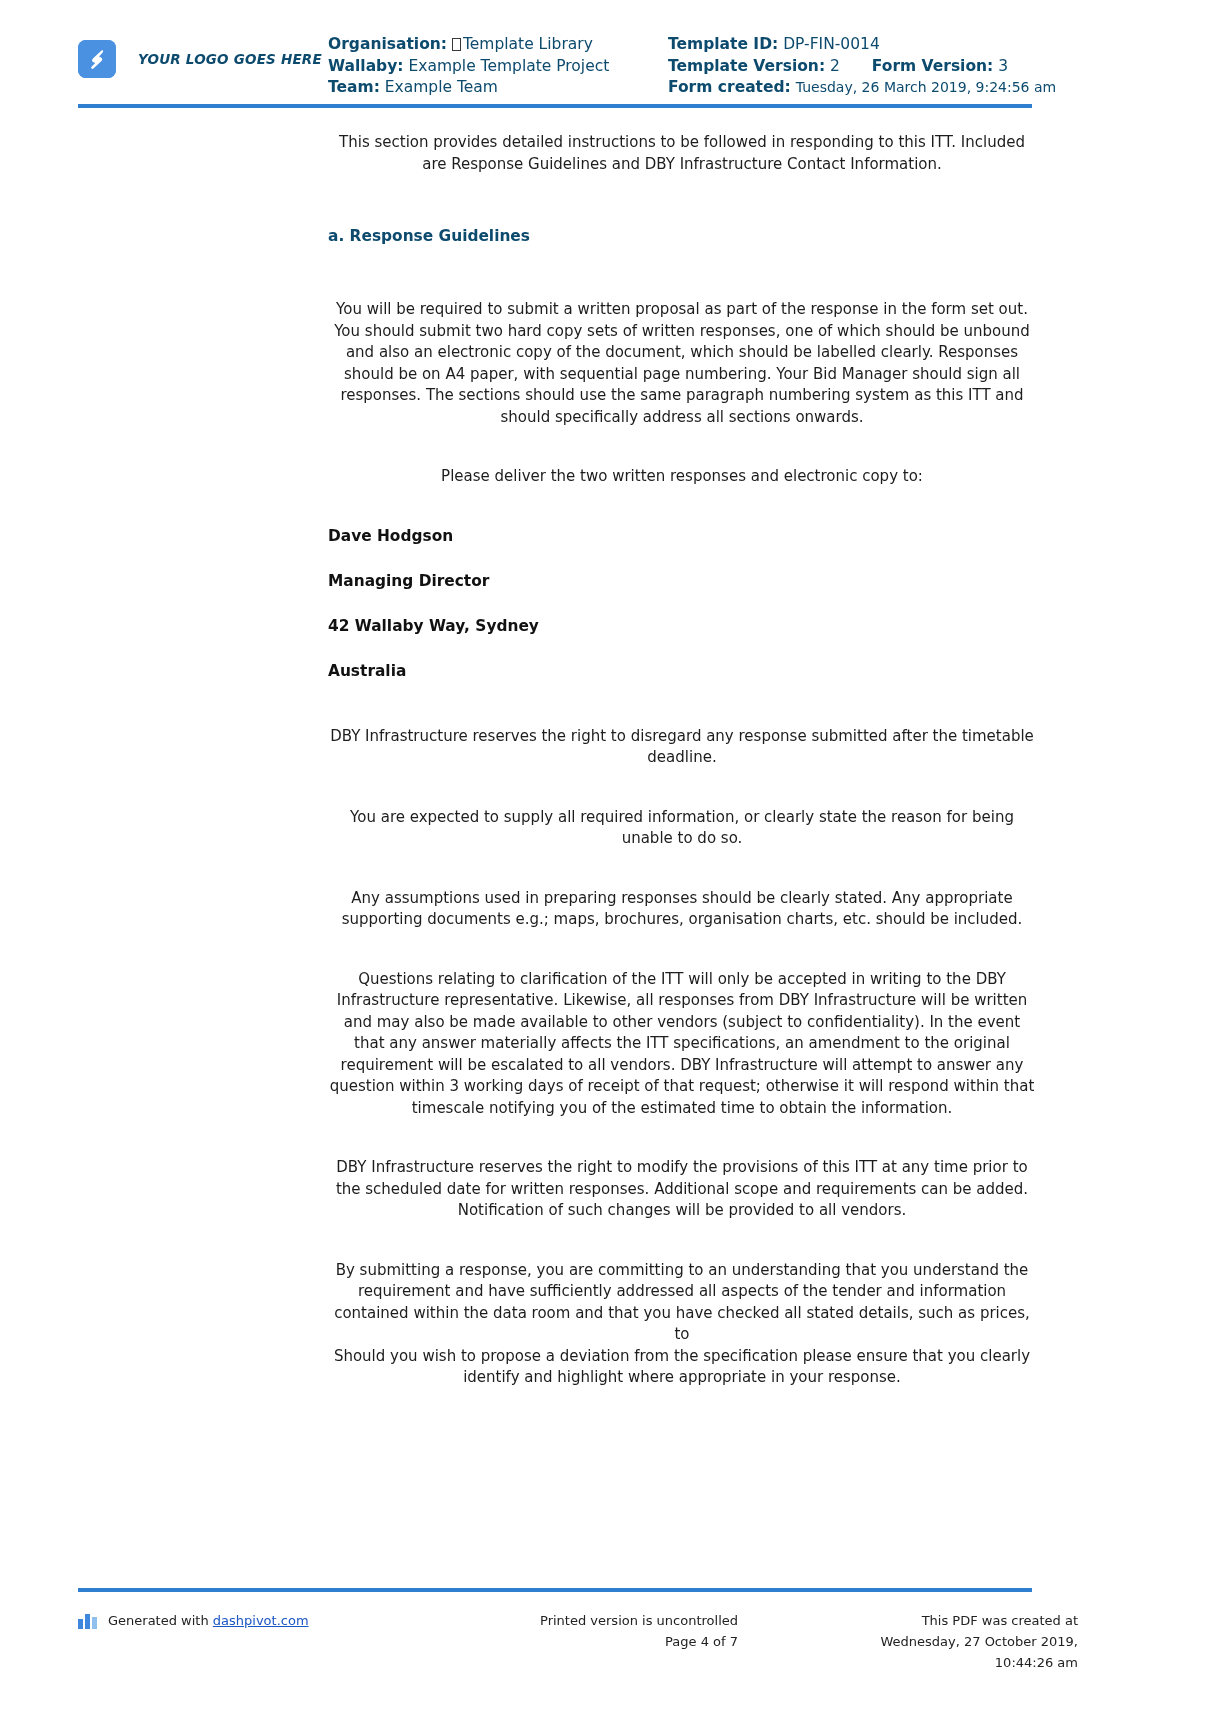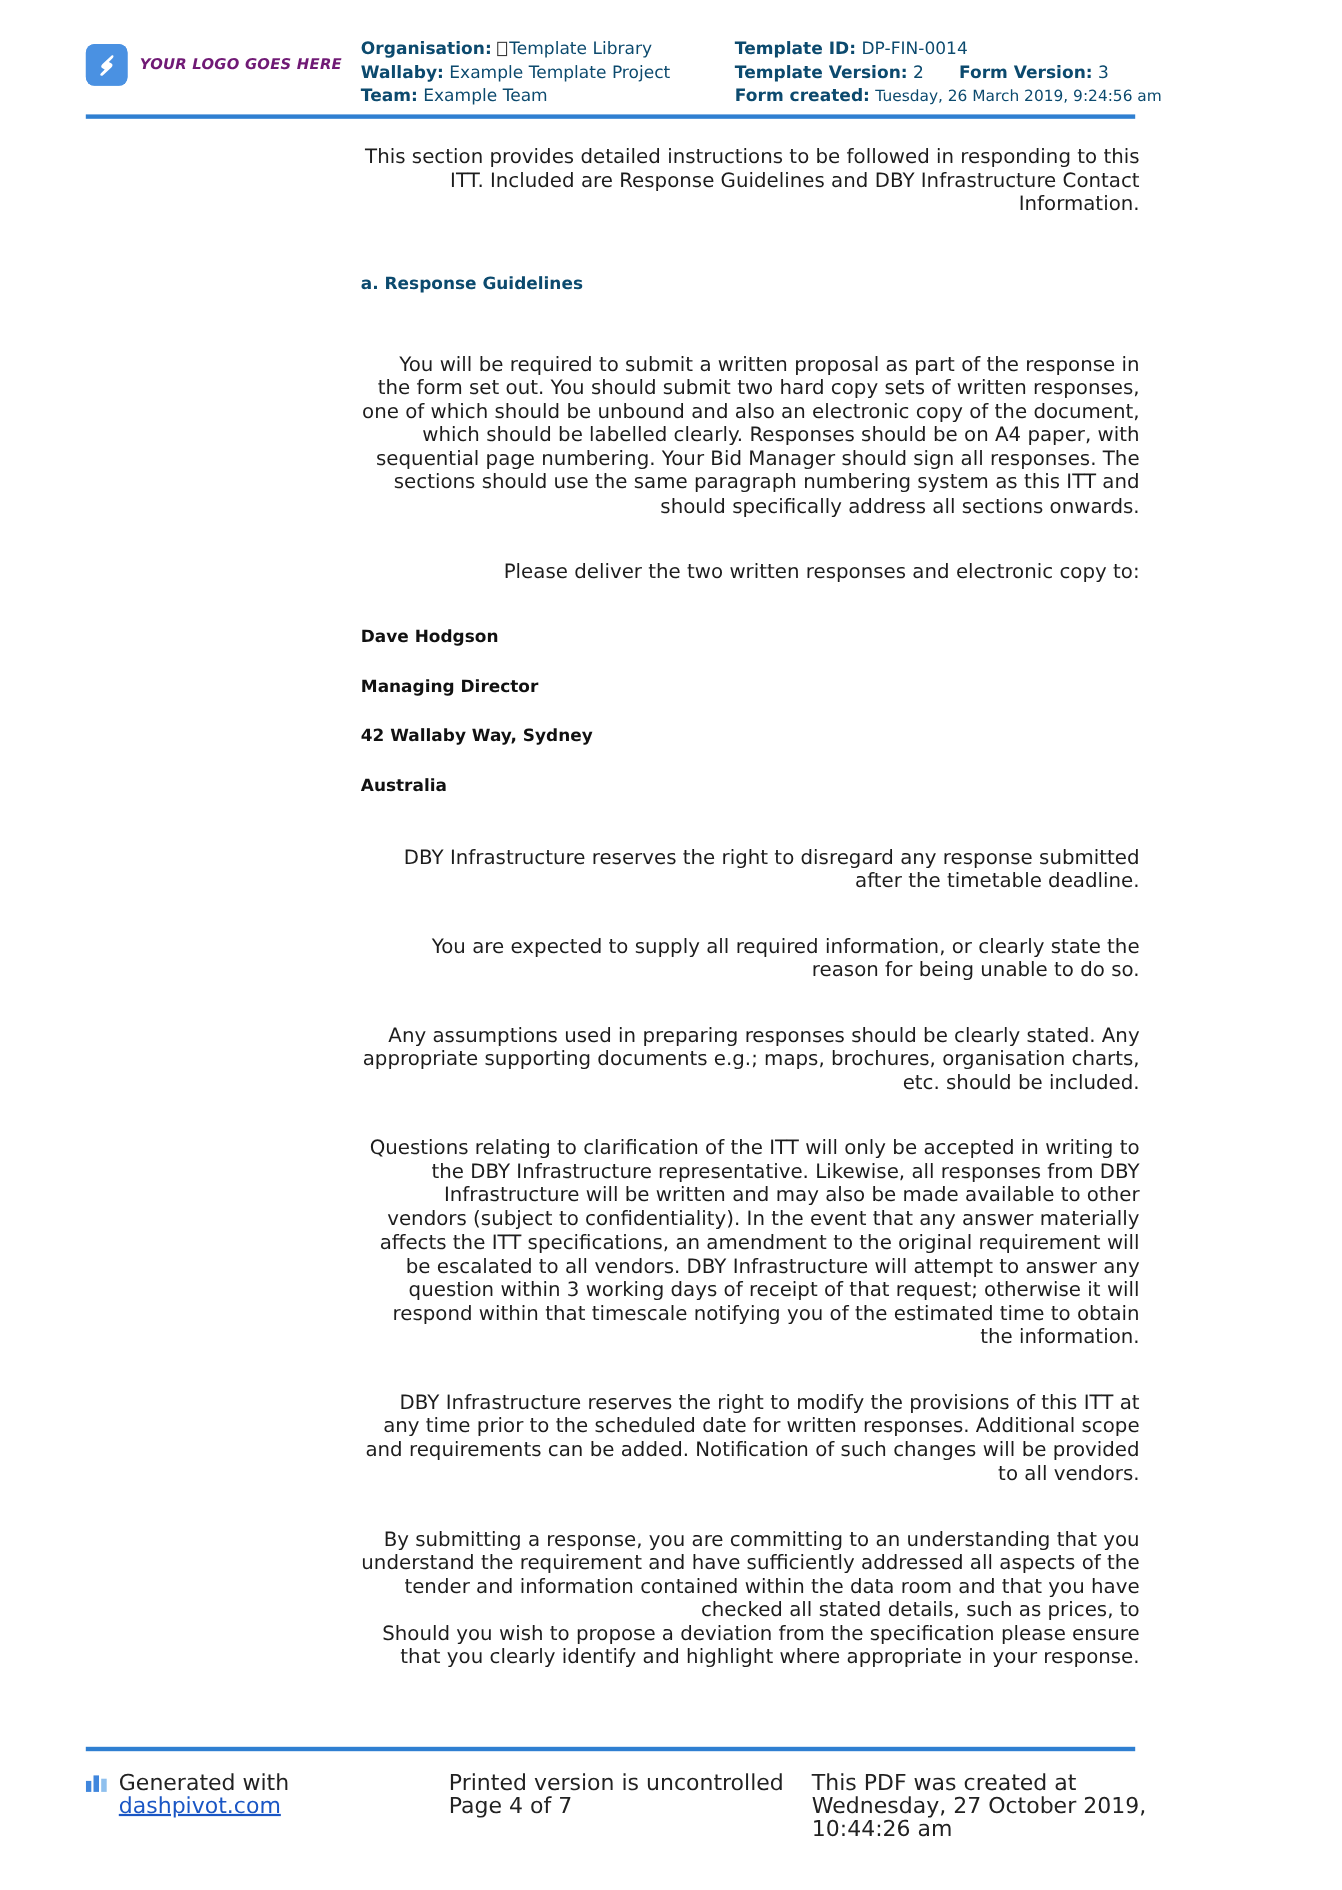--- a/index.html
+++ b/index.html
@@ -46,27 +46,27 @@
   .logo-mark {
     width: 38px;
     height: 38px;
     border-radius: 8px;
     background: #4a91e2;
     position: relative;
     flex: 0 0 38px;
   }
   .logo-mark svg { display: block; }
   .logo-text {
-    margin-left: 11px;
+    margin-left: 22px;
     font-family: "DejaVu Sans", sans-serif;
     font-style: italic;
     font-weight: bold;
     font-size: 13.5px;
     letter-spacing: 0.2px;
-    color: #701a75;
+    color: #0c4a6e;
     white-space: nowrap;
   }
 
   .meta-col {
     font-size: 15.5px;
     line-height: 21.5px;
     color: #0c4a6e;
     white-space: nowrap;
   }
   .meta-col-1 {
@@ -95,25 +95,25 @@
   }
 
   
   .content {
     position: absolute;
     left: 328px;
     top: 132px;
     width: 708px;
   }
   .para {
-    font-size: 18px;
+    font-size: 15px;
     line-height: 21.5px;
     color: #1d1d1d;
     margin: 0 0 38px 0;
-    text-align: right;
+    text-align: center;
   }
   .heading {
     font-size: 15.4px;
     font-weight: bold;
     color: #0c4a6e;
     margin: 52px 0 54px 0;
   }
   .contact-line {
     font-size: 15.4px;
     font-weight: bold;
@@ -141,23 +141,24 @@
     height: 4px;
     background: #2f7fd1;
   }
   .footer-inner {
     position: absolute;
     left: 78px;
     top: 22px;
     width: 1000px;
     display: flex;
     align-items: flex-start;
-    font-size: 20px;
+    font-size: 13px;
     line-height: 21px;
     color: #222;
+    text-align: right;
   }
   .footer-col-brand {
     flex: 0 0 330px;
     display: flex;
     align-items: flex-start;
   }
   .bars-icon {
     margin-right: 10px;
     margin-top: 2px;
     flex: 0 0 auto;

